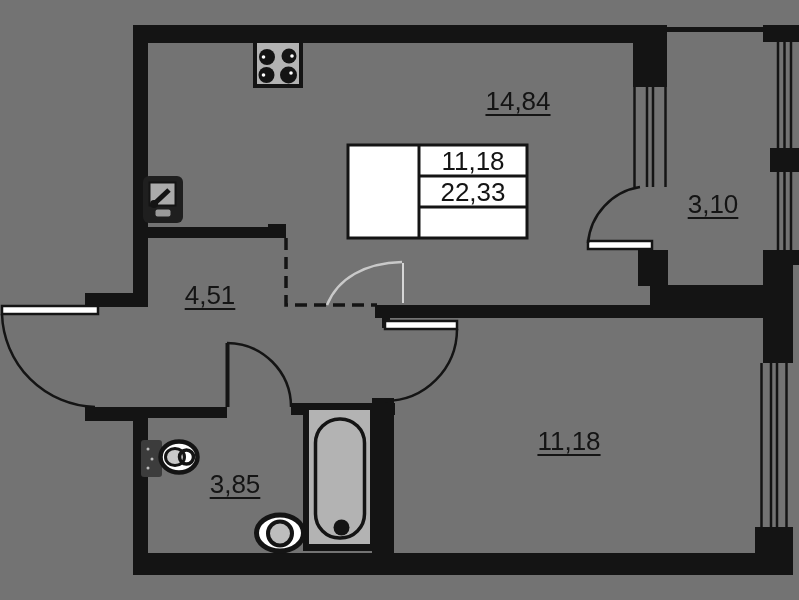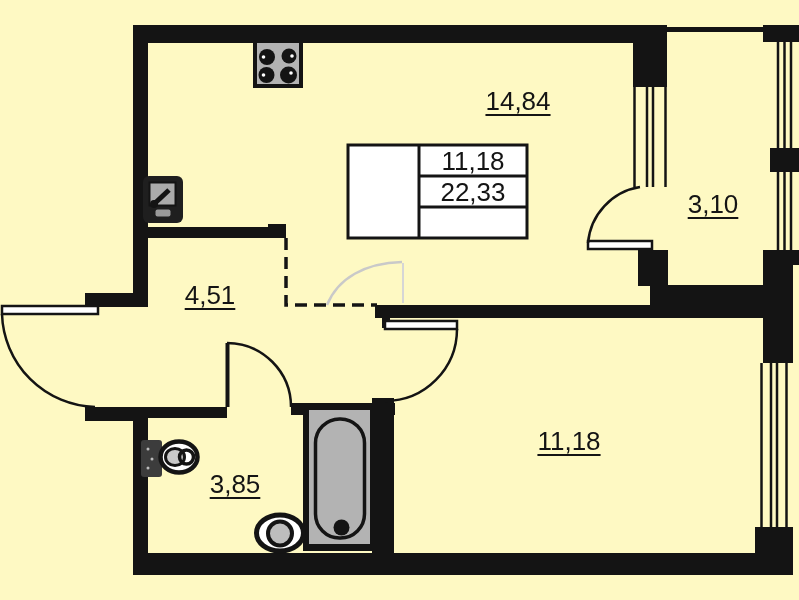--- a/index.html
+++ b/index.html
@@ -1,19 +1,19 @@
 <!DOCTYPE html>
 <html><head>
 <meta charset="utf-8">
 <style>
   html,body{margin:0;padding:0;background:#ffffff;}
   .stage{
     position:relative;
     width:799px;height:600px;
-    background:#fef9c3;
+    background:#737373;
     font-family:"Liberation Sans", sans-serif;
     overflow:hidden;
   }
   .stage svg{position:absolute;left:0;top:0;}
   .lbl{
     position:absolute;
     transform:translateX(-50%);
     font-size:26px;
     color:#141414;
     white-space:nowrap;

